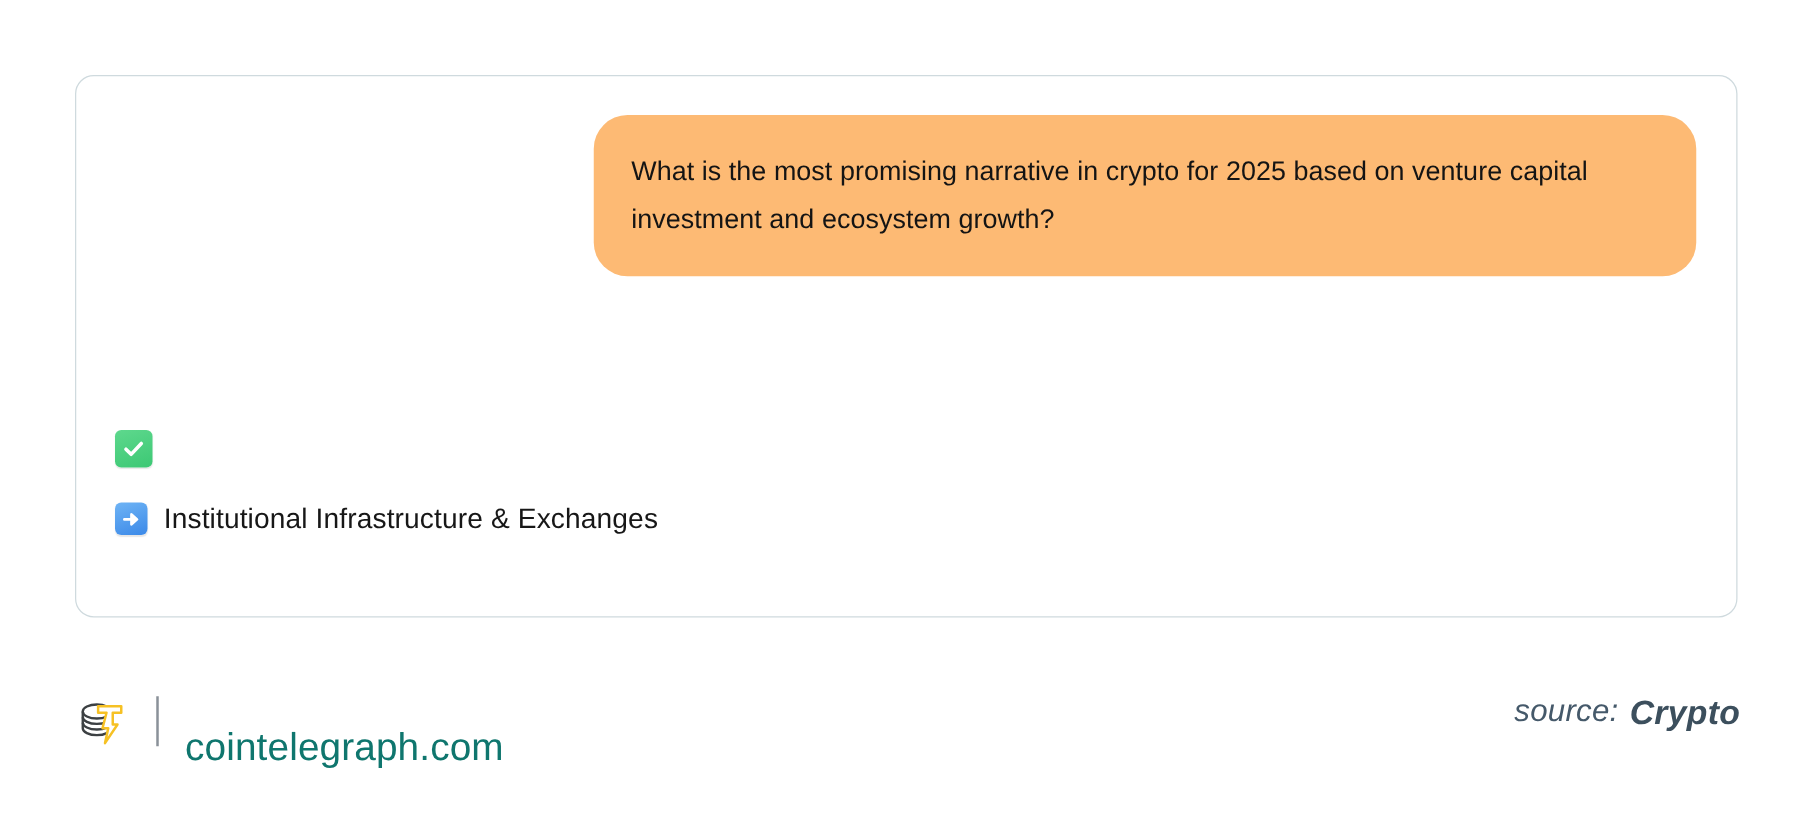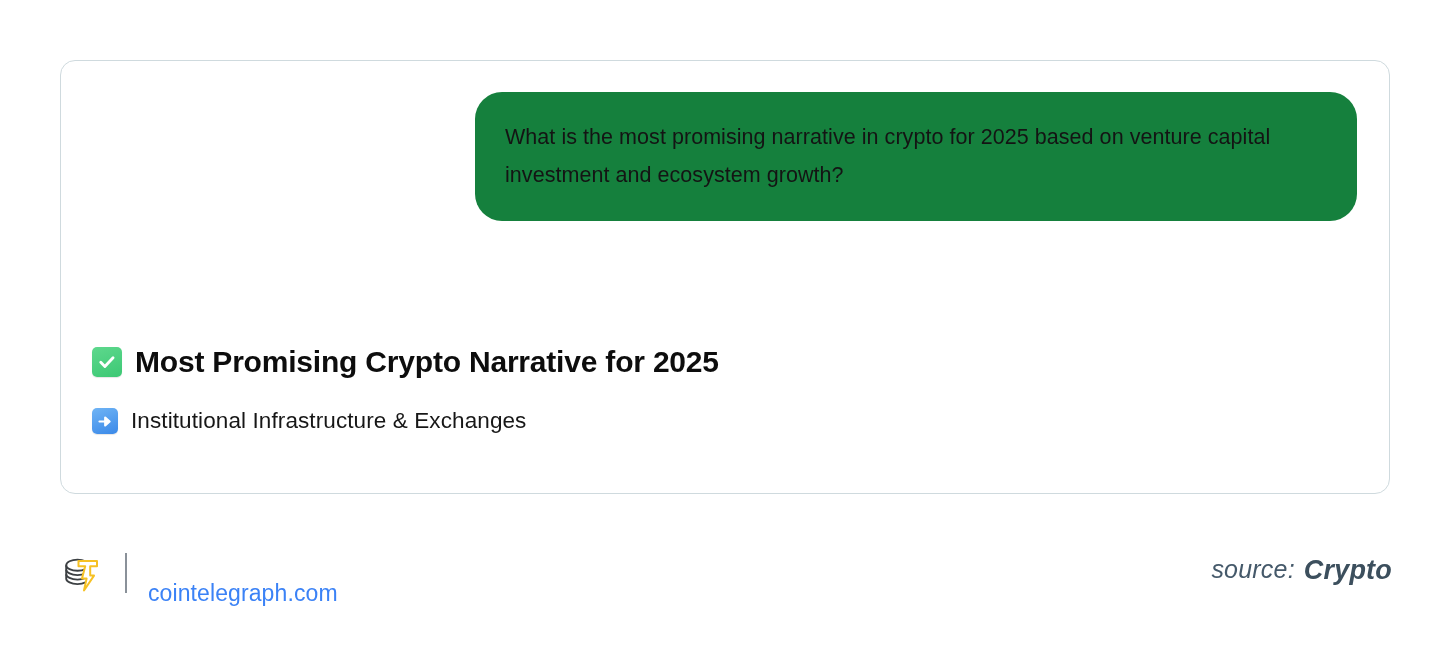--- a/index.html
+++ b/index.html
@@ -33,21 +33,21 @@
     border: 1.6px solid #cfdade;
     border-radius: 15px;
     background: #ffffff;
   }
   .user-bubble {
     position: absolute;
     left: 414px;
     top: 31px;
     width: 882px;
     box-sizing: border-box;
-    background: #15803d;
+    background: #fdba74;
     border-radius: 27px;
     padding: 26px 30px 27px 30px;
   }
   .user-bubble-text {
     font-size: 21.5px;
     line-height: 38px;
     color: #141414;
     letter-spacing: 0.05px;
     white-space: normal;
   }
@@ -131,22 +131,22 @@
   }
   .brand-divider {
     width: 2px;
     height: 40px;
     background: #8a9199;
     margin-left: 21px;
     margin-right: 21px;
     flex: 0 0 auto;
   }
   .brand-text {
-    font-size: 23px;
-    color: #3b82f6;
+    font-size: 31px;
+    color: #0f766e;
     letter-spacing: 0.1px;
     line-height: 1;
     margin-top: 42px;
   }
 
   .source {
     position: absolute;
     right: 58px;
     top: 26px;
     display: flex;
@@ -181,21 +181,20 @@
     </div>
 
     <div class="answer">
 
       <div class="answer-heading">
         <span class="emoji-tile emoji-check">
           <svg width="22" height="22" viewBox="0 0 24 24" aria-hidden="true">
             <path d="M5.2 12.4 L9.7 16.9 L18.6 7.4" fill="none" stroke="#ffffff" stroke-width="3.1" stroke-linecap="round" stroke-linejoin="round"></path>
           </svg>
         </span>
-        <span class="answer-heading-text">Most Promising Crypto Narrative for 2025</span>
       </div>
 
       <div class="answer-line">
         <span class="emoji-tile emoji-arrow">
           <svg width="19" height="19" viewBox="0 0 24 24" aria-hidden="true">
             <path d="M4.4 12 H16.2 M11.6 7.0 L17.2 12 L11.6 17.0 Z" fill="#ffffff" stroke="#ffffff" stroke-width="2.7" stroke-linecap="round" stroke-linejoin="round"></path>
           </svg>
         </span>
         <span class="answer-line-text">Institutional Infrastructure &amp; Exchanges</span>
       </div>

